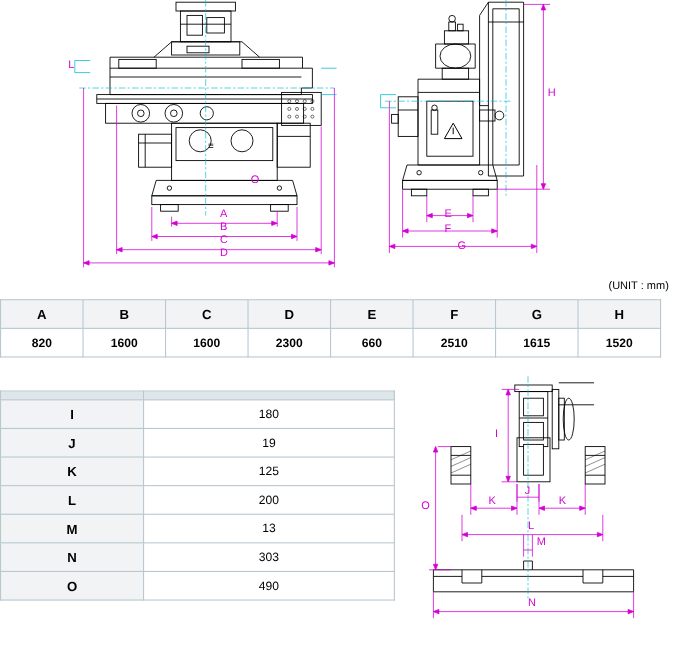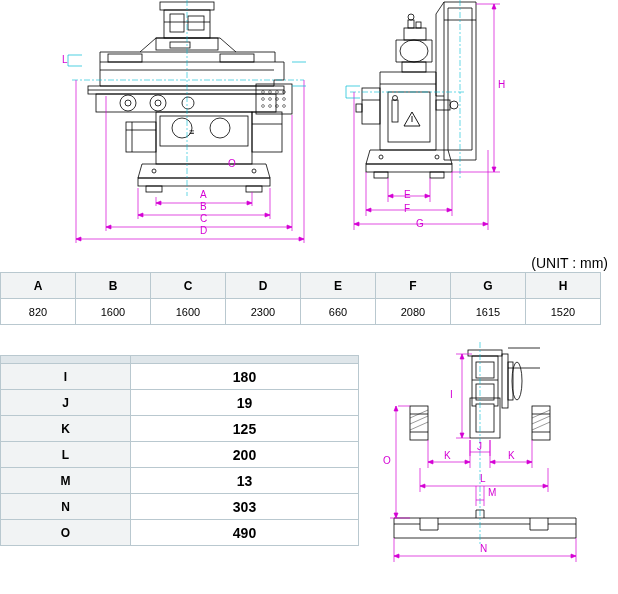--- a/index.html
+++ b/index.html
@@ -22,62 +22,61 @@
     width: 618px; height: 594px;
   }
   .dwg {
     position: absolute;
   }
   
   #unit-note {
     position: absolute;
     right: 10px;
     top: 255px;
-    font-size: 14px;
+    font-size: 10px;
     color: #000;
     margin-left: 16px;
   }
   
   table {
     border-collapse: collapse;
     table-layout: fixed;
   }
   #table-abcdefgh {
     position: absolute;
     left: 0px;
     top: 272px;
     width: 600px;
   }
   #table-abcdefgh th, #table-abcdefgh td {
     border: 1px solid #b9c8cf;
     text-align: center;
     height: 23px;
     font-size: 11px;
-    font-weight: normal;
+    font-weight: bold;
   }
   #table-abcdefgh thead th {
     background: #f1f3f4;
     font-weight: bold;
     font-size: 12px;
   }
   #table-abcdefgh tbody td {
     background: #ffffff;
   }
   #table-ijklmno {
     position: absolute;
     left: 0px;
     top: 355px;
     width: 358px;
   }
   #table-ijklmno th, #table-ijklmno td {
     border: 1px solid #b9c8cf;
     text-align: center;
     height: 23px;
-    font-size: 14px;
-    font-weight: bold;
+    font-size: 11px;
   }
   #table-ijklmno th {
     background: #f1f3f4;
     font-weight: bold;
     font-size: 12px;
     width: 130px;
   }
   #table-ijklmno td {
     background: #ffffff;
   }
@@ -336,21 +335,21 @@
         <th>H</th>
       </tr>
     </thead>
     <tbody>
       <tr>
         <td>820</td>
         <td>1600</td>
         <td>1600</td>
         <td>2300</td>
         <td>660</td>
-        <td>2080</td>
+        <td>2510</td>
         <td>1615</td>
         <td>1520</td>
       </tr>
     </tbody>
   </table>
 
   <table id="table-ijklmno">
     <colgroup>
         <col style="width:130px">
         <col style="width:228px">

